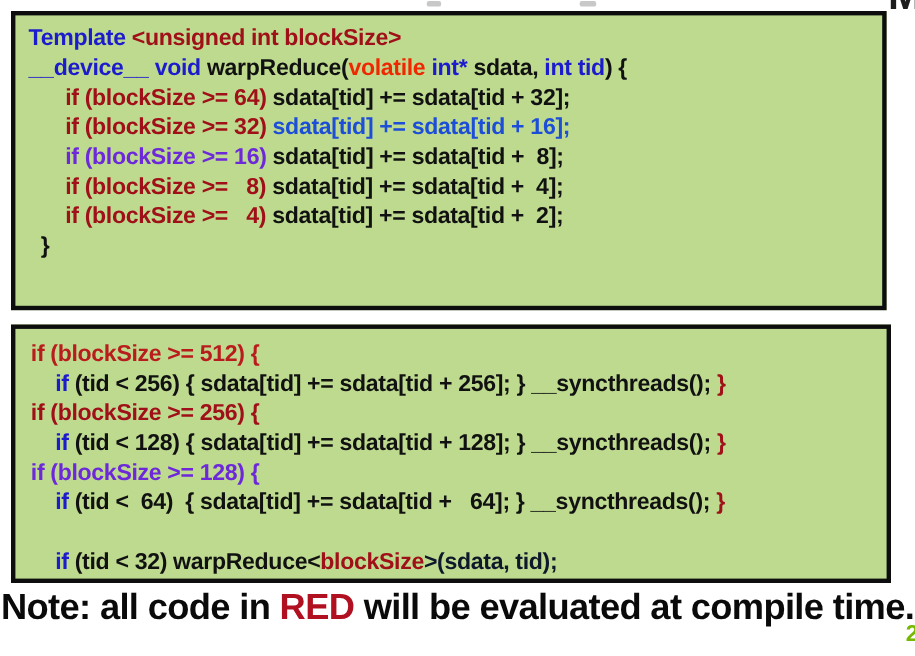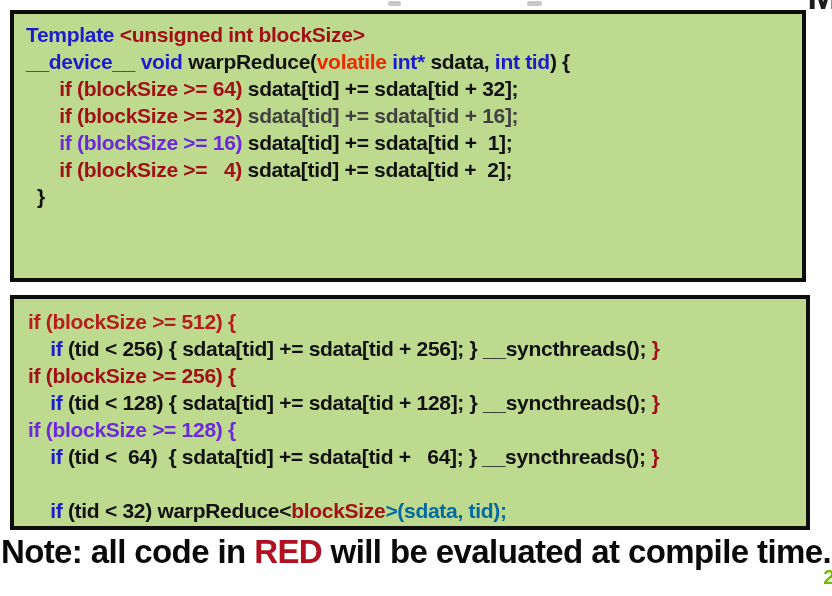--- a/index.html
+++ b/index.html
@@ -39,35 +39,36 @@
   <div class="desc d2"></div>
 
   <div class="logo-clip">
     <span>M</span>
   </div>
 
   <div class="code-box box1" style="background: rgb(189, 218, 143);">
       <div class="code-line"><span style="color: rgb(28, 28, 205);">Template </span><span style="color: rgb(160, 16, 24);">&lt;unsigned int blockSize&gt;</span></div>
       <div class="code-line"><span style="color: rgb(28, 28, 205);">__device__ void</span><span style="color: rgb(17, 17, 17);"> warpReduce(</span><span style="color: rgb(238, 40, 0);">volatile</span><span style="color: rgb(17, 17, 17);"> </span><span style="color: rgb(28, 28, 205);">int*</span><span style="color: rgb(17, 17, 17);"> sdata, </span><span style="color: rgb(28, 28, 205);">int tid</span><span style="color: rgb(17, 17, 17);">) {</span></div>
       <div class="code-line"><span style="color: rgb(160, 16, 24);">      if (blockSize &gt;= 64)</span><span style="color: rgb(17, 17, 17);"> sdata[tid] += sdata[tid + 32];</span></div>
-      <div class="code-line"><span style="color: rgb(160, 16, 24);">      if (blockSize &gt;= 32)</span><span style="color: #404040;"> sdata[tid] += sdata[tid + 16];</span></div>
-      <div class="code-line"><span style="color: #6d28d9;">      if (blockSize &gt;= 16)</span><span style="color: rgb(17, 17, 17);"> sdata[tid] += sdata[tid +  1];</span></div>
+      <div class="code-line"><span style="color: rgb(160, 16, 24);">      if (blockSize &gt;= 32)</span><span style="color: #1d4ed8;"> sdata[tid] += sdata[tid + 16];</span></div>
+      <div class="code-line"><span style="color: #6d28d9;">      if (blockSize &gt;= 16)</span><span style="color: rgb(17, 17, 17);"> sdata[tid] += sdata[tid +  8];</span></div>
+      <div class="code-line"><span style="color: rgb(160, 16, 24);">      if (blockSize &gt;=   8)</span><span style="color: rgb(17, 17, 17);"> sdata[tid] += sdata[tid +  4];</span></div>
       <div class="code-line"><span style="color: rgb(160, 16, 24);">      if (blockSize &gt;=   4)</span><span style="color: rgb(17, 17, 17);"> sdata[tid] += sdata[tid +  2];</span></div>
       <div class="code-line"><span style="color: rgb(17, 17, 17);">  }</span></div>
     </div>
 
   <div class="code-box box2" style="background: rgb(189, 218, 143);">
       <div class="code-line"><span style="color: #b91c1c;">if (blockSize &gt;= 512) {</span></div>
       <div class="code-line"><span style="color: rgb(28, 28, 205);">    if</span><span style="color: rgb(17, 17, 17);"> (tid &lt; 256) { sdata[tid] += sdata[tid + 256]; } __syncthreads(); </span><span style="color: rgb(160, 16, 24);">}</span></div>
       <div class="code-line"><span style="color: rgb(160, 16, 24);">if (blockSize &gt;= 256) {</span></div>
       <div class="code-line"><span style="color: rgb(28, 28, 205);">    if</span><span style="color: rgb(17, 17, 17);"> (tid &lt; 128) { sdata[tid] += sdata[tid + 128]; } __syncthreads(); </span><span style="color: rgb(160, 16, 24);">}</span></div>
       <div class="code-line"><span style="color: #6d28d9;">if (blockSize &gt;= 128) {</span></div>
       <div class="code-line"><span style="color: rgb(28, 28, 205);">    if</span><span style="color: rgb(17, 17, 17);"> (tid &lt;  64)  { sdata[tid] += sdata[tid +   64]; } __syncthreads(); </span><span style="color: rgb(160, 16, 24);">}</span></div>
       <div class="code-line"><span style="color: rgb(17, 17, 17);"></span></div>
-      <div class="code-line"><span style="color: rgb(28, 28, 205);">    if</span><span style="color: rgb(17, 17, 17);"> (tid &lt; 32) warpReduce&lt;</span><span style="color: rgb(160, 16, 24);">blockSize</span><span style="color: #0369a1;">&gt;(sdata, tid);</span></div>
+      <div class="code-line"><span style="color: rgb(28, 28, 205);">    if</span><span style="color: rgb(17, 17, 17);"> (tid &lt; 32) warpReduce&lt;</span><span style="color: rgb(160, 16, 24);">blockSize</span><span style="color: #0f172a;">&gt;(sdata, tid);</span></div>
     </div>
 
   <div class="note"><span>Note: all code in </span><span style="color: rgb(176, 16, 32);">RED</span><span> will be evaluated at compile time.</span></div>
 
 
   <div class="page-num" style="color: rgb(118, 185, 0);">2</div>
 
 </div>
 
 </body></html>

